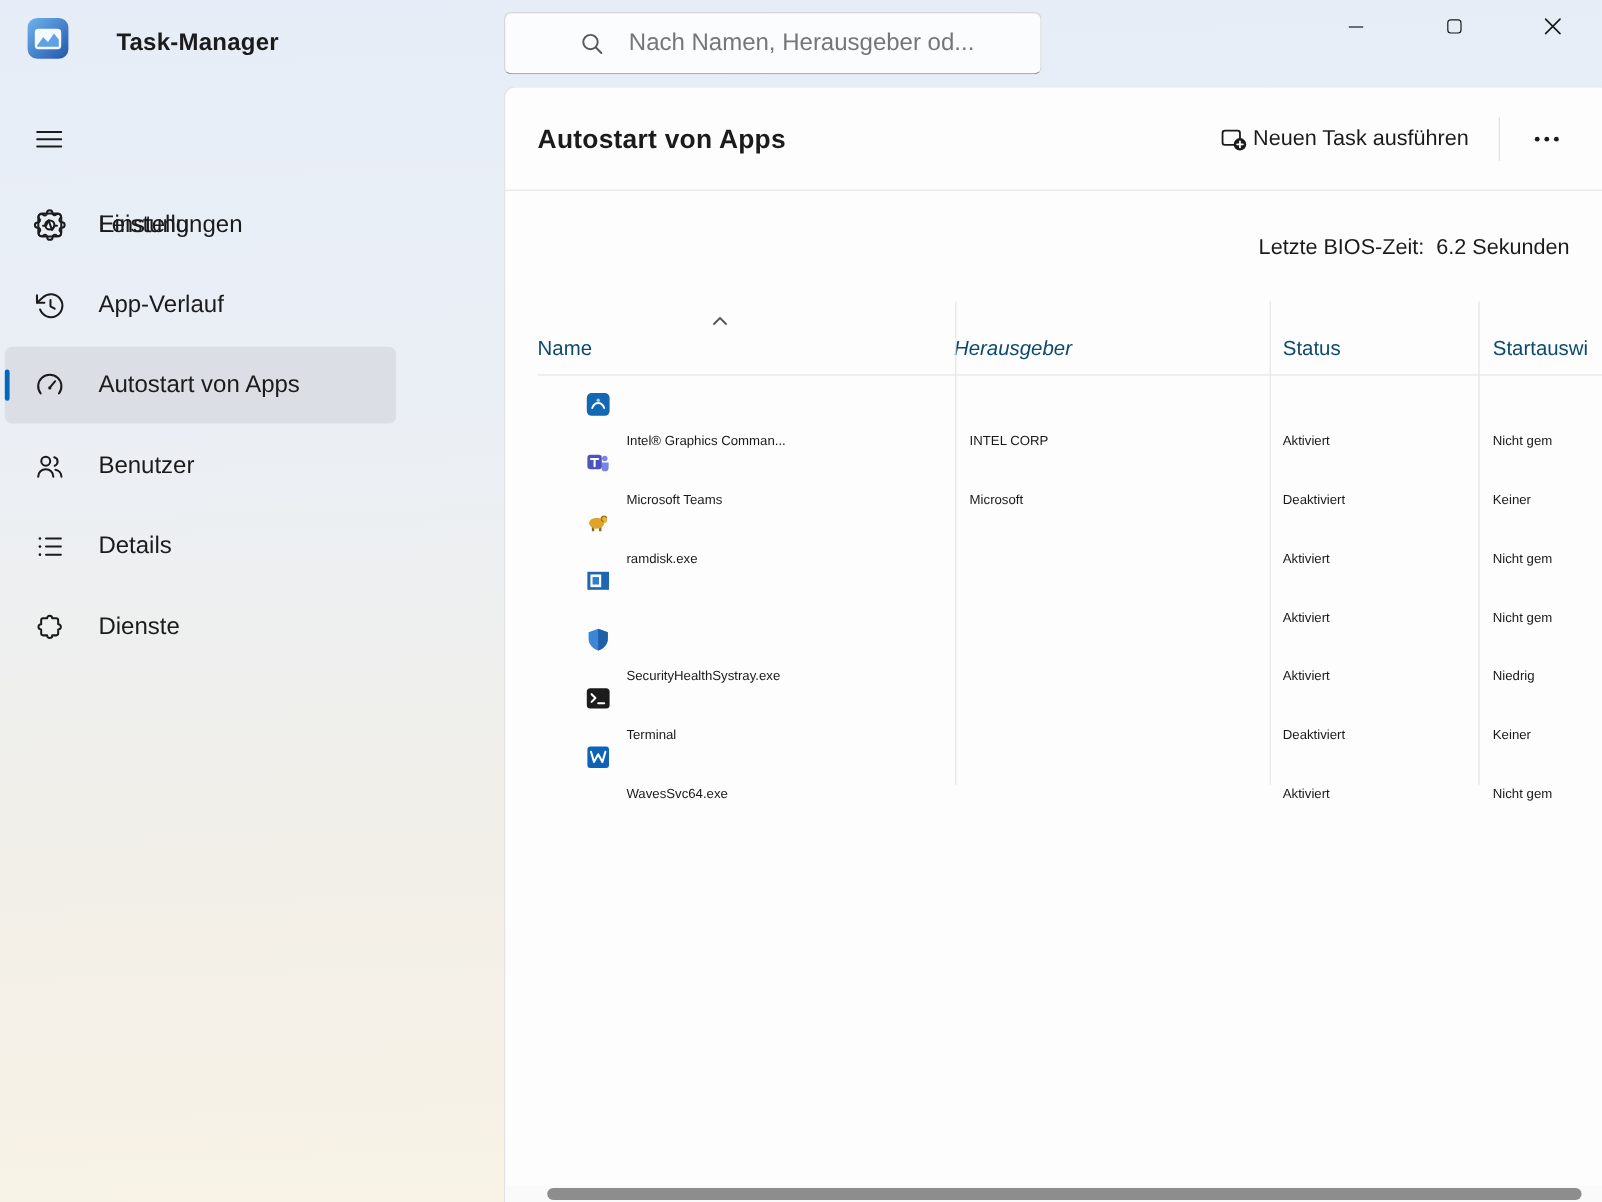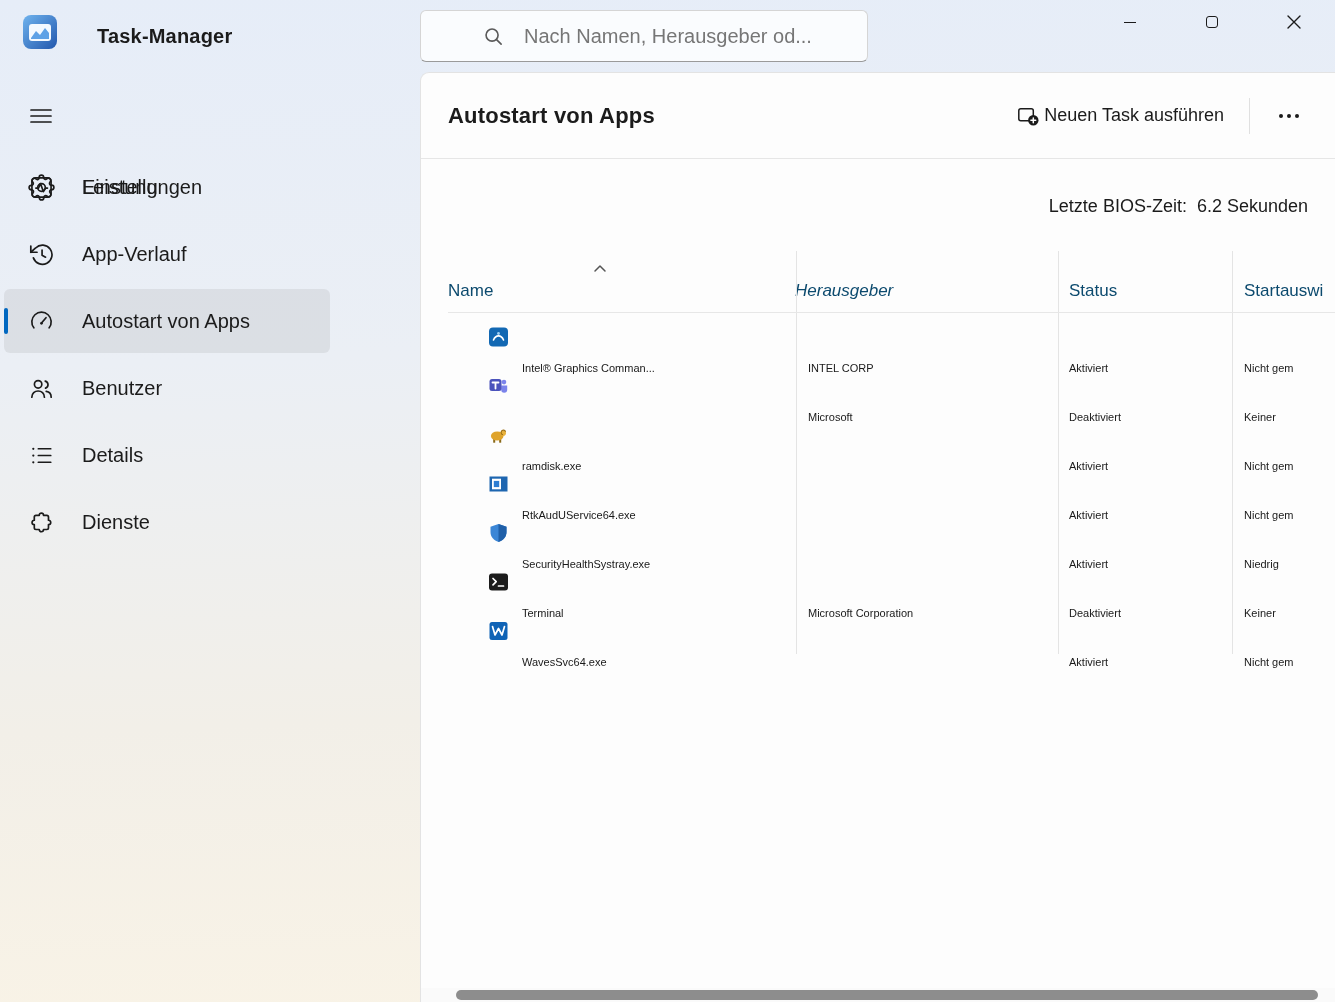--- a/index.html
+++ b/index.html
@@ -308,20 +308,21 @@
 
         <div class="tbl-row">
           <span class="row-icon">
             <svg viewBox="0 0 21 21">
               <circle cx="16" cy="6.6" r="2.3" fill="#7b83eb"></circle>
               <path d="M13.2 10h6v4.3a3 3 0 0 1-6 0z" fill="#7b83eb"></path>
               <rect x="1.5" y="3.5" width="12" height="12" rx="2.5" fill="#4b53bc"></rect>
               <path d="M4.5 7h6M7.5 7v6" stroke="#fff" stroke-width="1.8" stroke-linecap="round"></path>
             </svg>
           </span>
+          <span class="cell cell-name">Microsoft Teams</span>
           <span class="cell cell-publisher">Microsoft</span>
           <span class="cell cell-status">Deaktiviert</span>
           <span class="cell cell-impact">Keiner</span>
         </div>
 
         <div class="tbl-row">
           <span class="row-icon">
             <svg viewBox="0 0 21 21">
               <rect x="5.2" y="14.2" width="2" height="4" fill="#8a6a1a"></rect>
               <rect x="11.2" y="14.2" width="2" height="4" fill="#8a6a1a"></rect>
@@ -337,21 +338,20 @@
         </div>
 
         <div class="tbl-row">
           <span class="row-icon">
             <svg viewBox="0 0 21 21">
               <rect x="1.5" y="3" width="18" height="15" fill="#1e66b0"></rect>
               <rect x="4" y="5.2" width="9" height="10.6" fill="#fff"></rect>
               <rect x="5.8" y="7.4" width="5.4" height="6.2" fill="#2d7dd2"></rect>
             </svg>
           </span>
-          <span class="cell cell-name">RtkAudUService64.exe</span>
           <span class="cell cell-publisher"></span>
           <span class="cell cell-status">Aktiviert</span>
           <span class="cell cell-impact">Nicht gem</span>
         </div>
 
         <div class="tbl-row">
           <span class="row-icon">
             <svg viewBox="0 0 21 21">
               <path d="M10.5 1.5l8 2.8v5.2c0 5-3.4 8.6-8 10-4.6-1.4-8-5-8-10V4.3z" fill="#3b86d6"></path>
               <path d="M10.5 1.5l8 2.8v5.2c0 5-3.4 8.6-8 10z" fill="#1f5fa8"></path>
@@ -365,21 +365,20 @@
 
         <div class="tbl-row">
           <span class="row-icon">
             <svg viewBox="0 0 21 21">
               <rect x="1" y="2" width="19" height="17" rx="3" fill="#1c1c1c"></rect>
               <path d="M5 7l3.2 3.2L5 13.4" fill="none" stroke="#fff" stroke-width="1.7" stroke-linecap="round" stroke-linejoin="round"></path>
               <path d="M10.5 14.5h5" stroke="#fff" stroke-width="1.7" stroke-linecap="round"></path>
             </svg>
           </span>
           <span class="cell cell-name">Terminal</span>
-          <span class="cell cell-publisher">Microsoft Corporation</span>
           <span class="cell cell-status">Deaktiviert</span>
           <span class="cell cell-impact">Keiner</span>
         </div>
 
         <div class="tbl-row">
           <span class="row-icon">
             <svg viewBox="0 0 21 21">
               <rect x="1.5" y="1.5" width="18" height="18" rx="2.5" fill="#0f63b6"></rect>
               <polyline points="4.5,6 7,14.5 10.5,8 14,14.5 16.5,6" fill="none" stroke="#fff" stroke-width="1.7" stroke-linecap="round" stroke-linejoin="round"></polyline>
             </svg>

